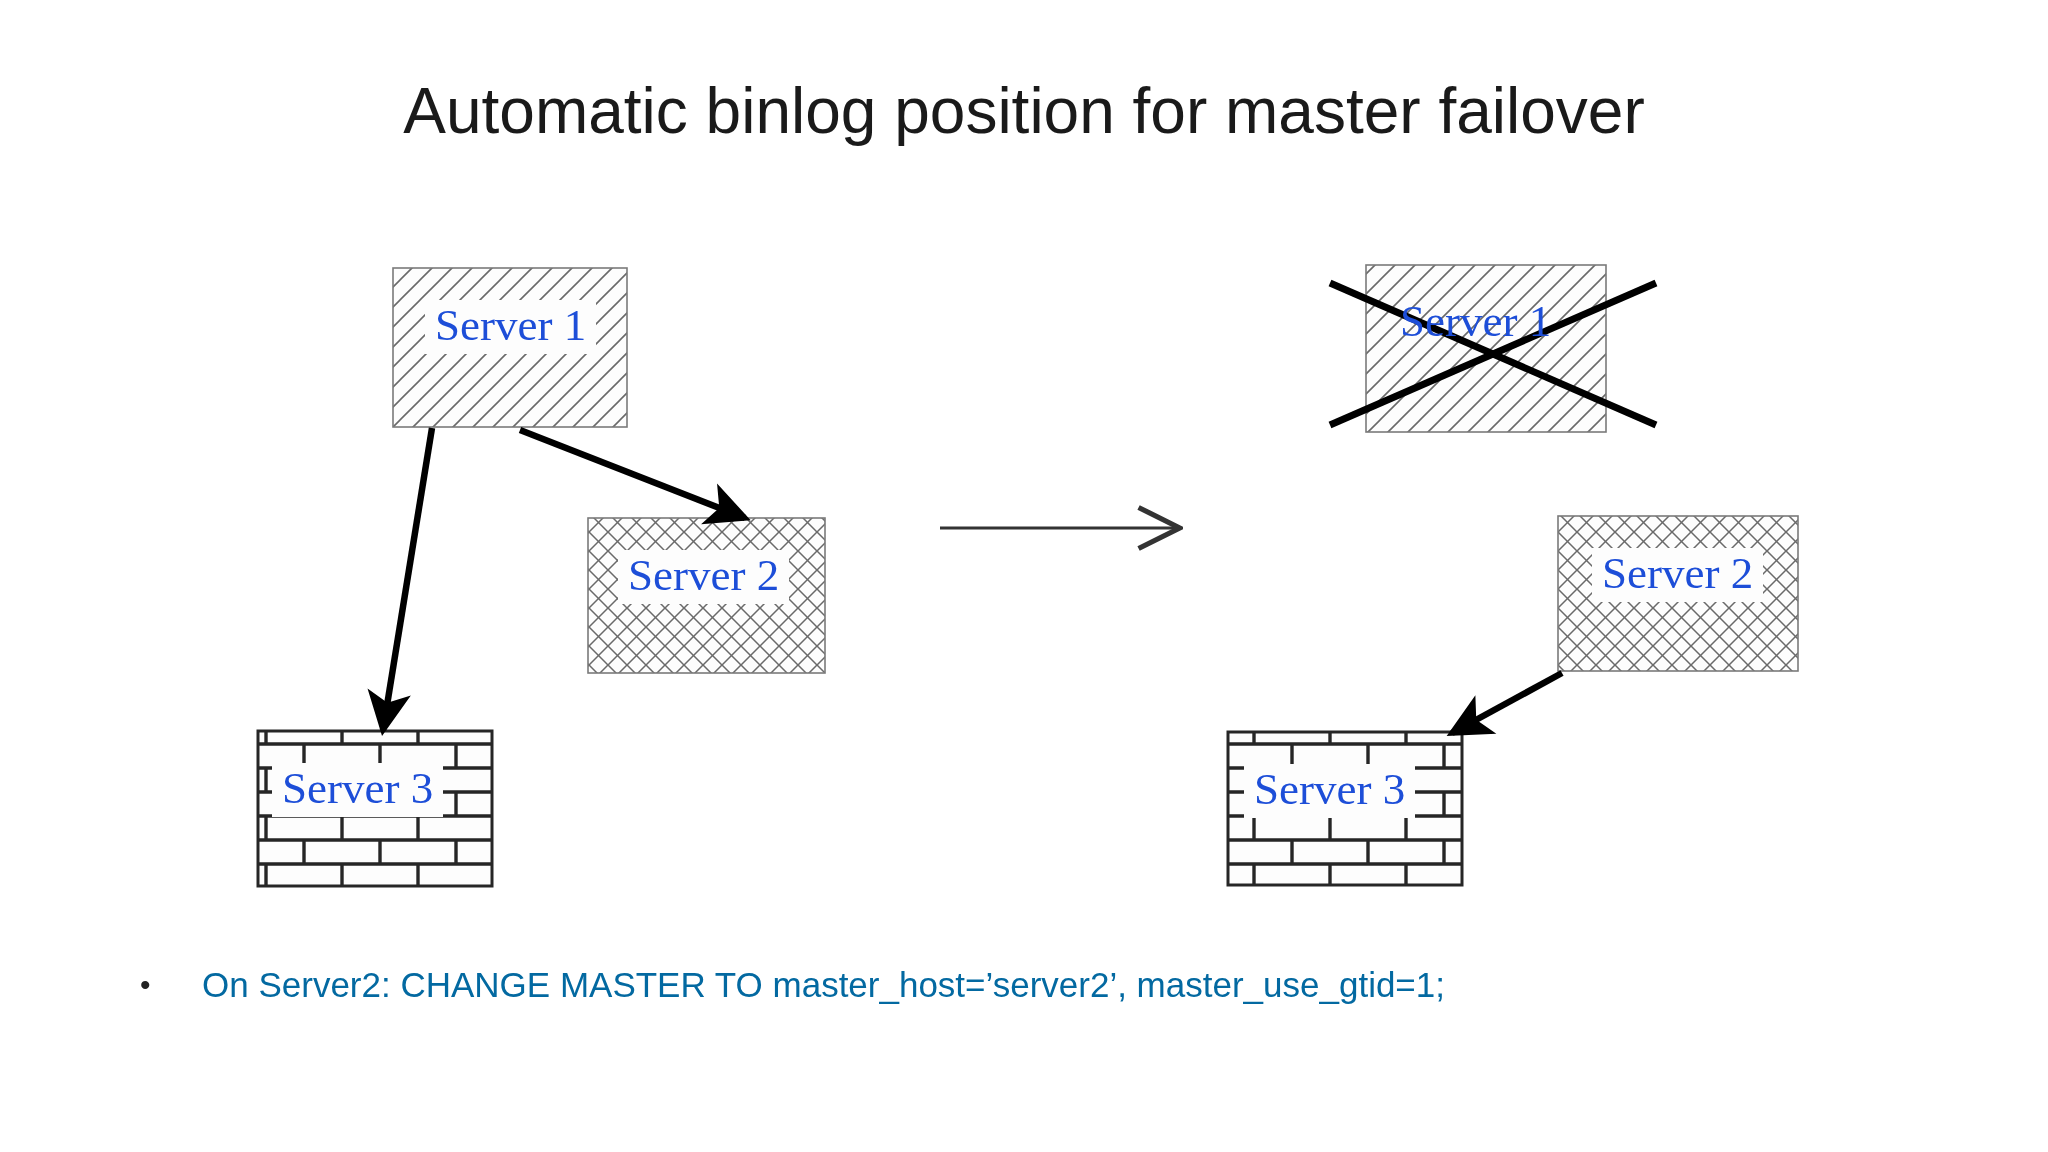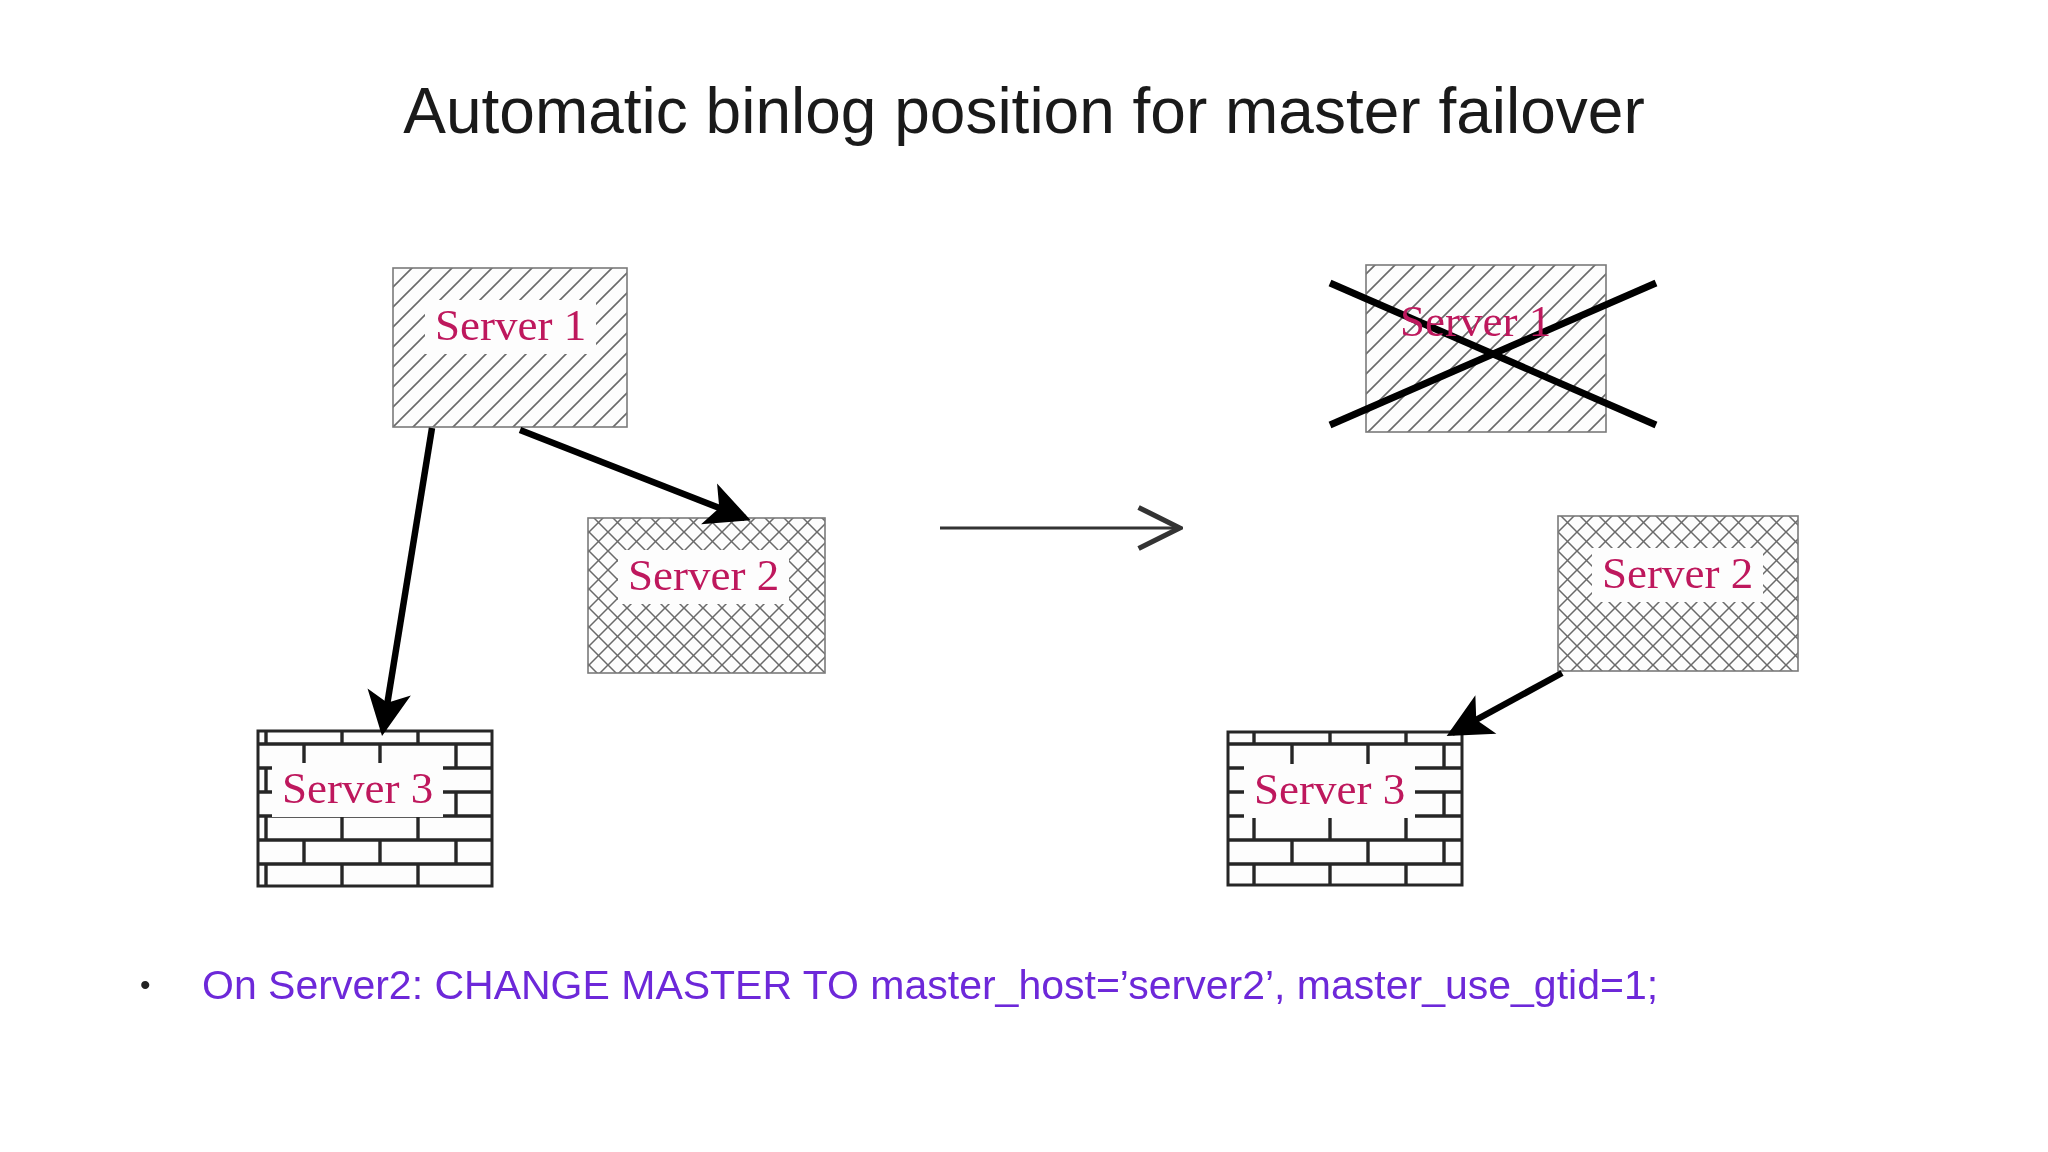--- a/index.html
+++ b/index.html
@@ -50,21 +50,21 @@
     width: 2048px;
     height: 1152px;
   }
 
   
   .node-label {
     position: absolute;
     font-family: "Liberation Serif", serif;
     font-size: 45px;
     font-weight: 400;
-    color: #be185d;
+    color: #1d4ed8;
     white-space: nowrap;
     line-height: 1;
     padding: 3px 10px 6px 10px;
     background: #fdfdfd;
   }
   .node-label.no-plate {
     background: transparent;
     padding: 3px 2px 6px 2px;
   }
 
@@ -81,23 +81,23 @@
     font-family: "Liberation Sans", sans-serif;
     font-size: 30px;
     line-height: 46px;
     color: #222222;
     width: 62px;
     flex: 0 0 62px;
     text-align: left;
   }
   #bullet-text {
     font-family: "Liberation Sans", sans-serif;
-    font-size: 41px;
+    font-size: 35px;
     line-height: 46px;
-    color: #6d28d9;
+    color: #0369a1;
     white-space: nowrap;
     text-align: center;
   }
 </style>
 </head>
 <body>
 
 <div id="slide">
 
   <div id="slide-title">Automatic binlog position for master failover</div>

